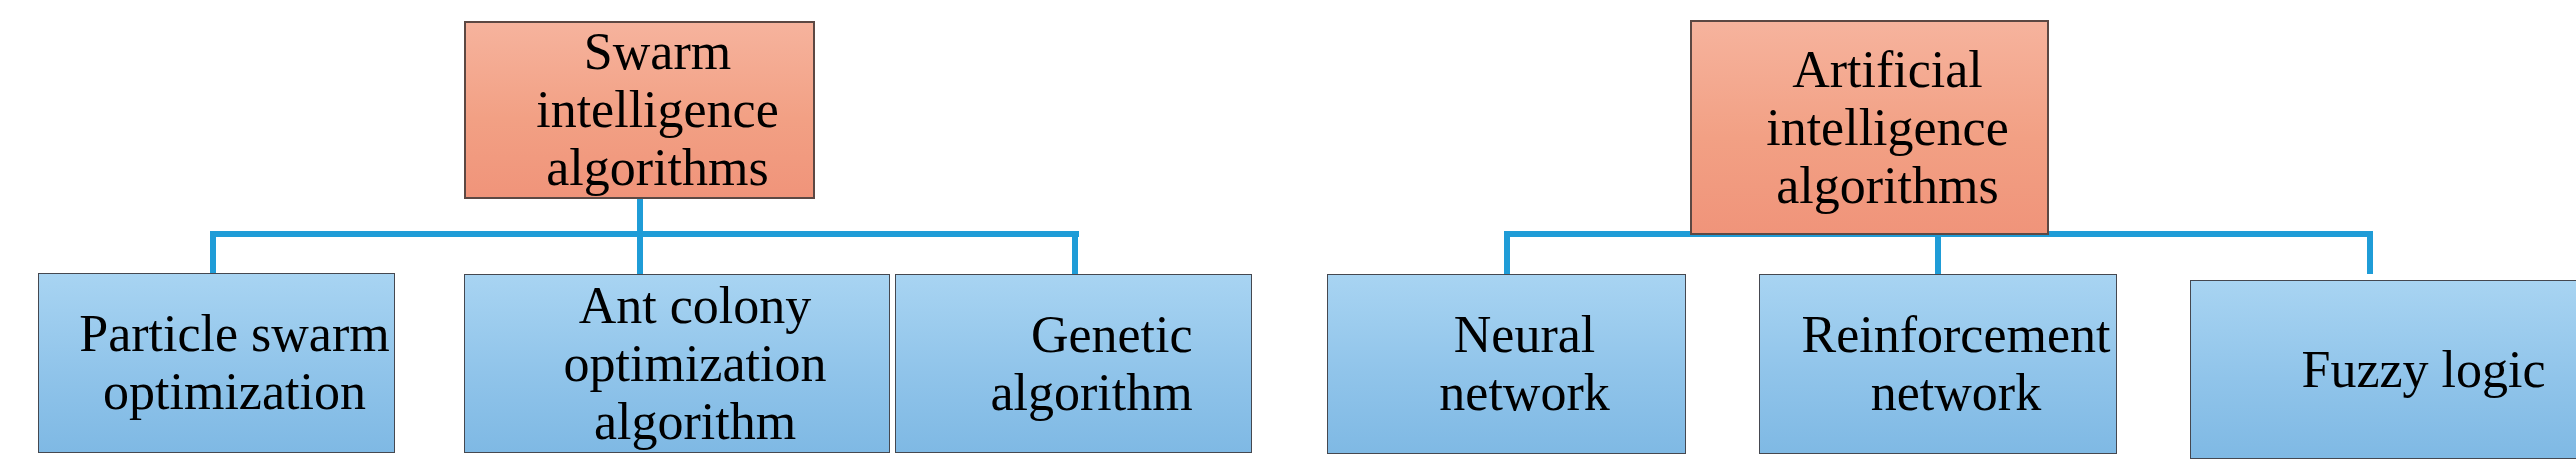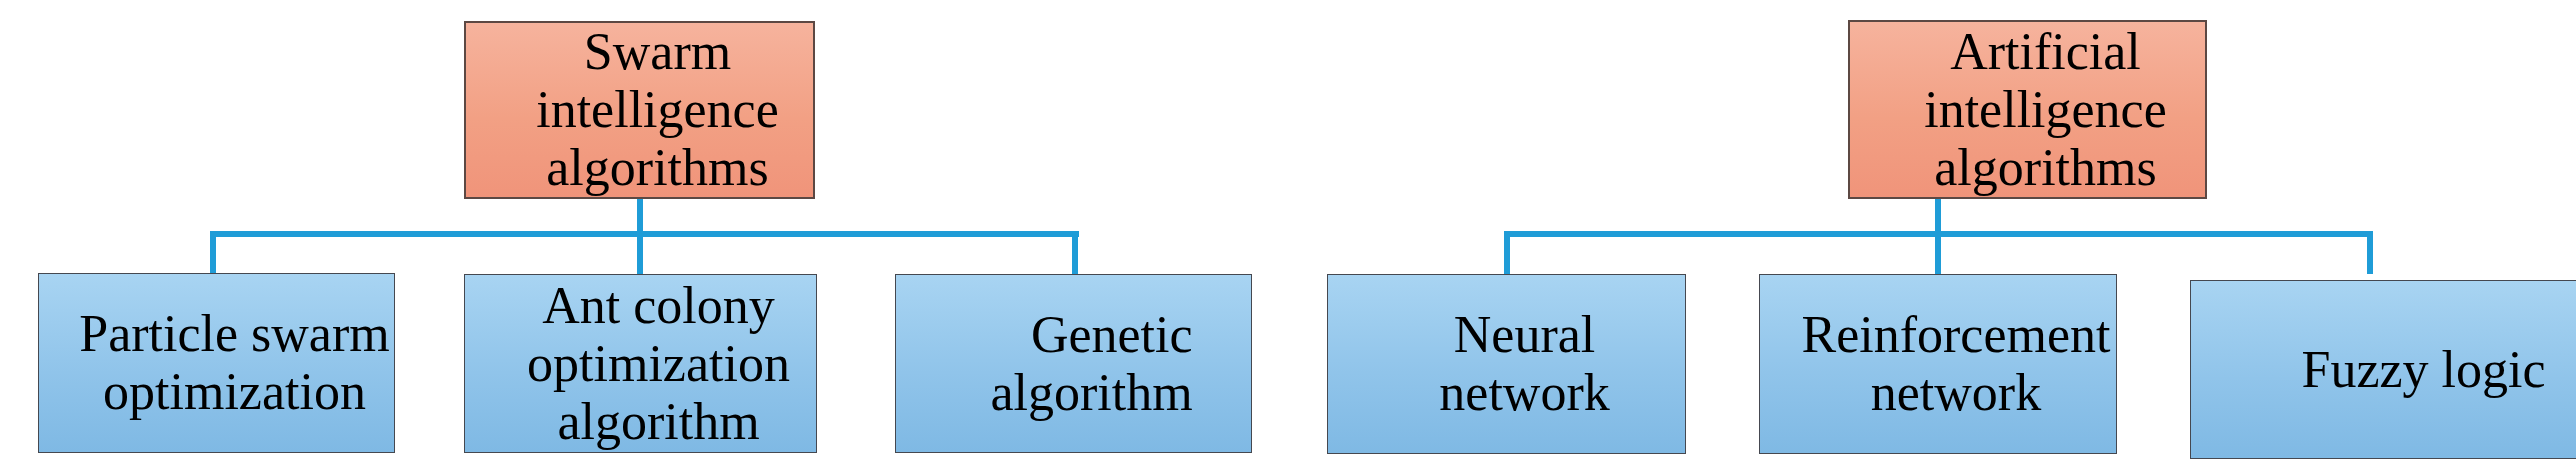--- a/index.html
+++ b/index.html
@@ -34,28 +34,28 @@
     border: 1.8px solid #454850;
   }
   .connector {
     position: absolute;
     background: #1f9cd7;
     z-index: 1;
   }
   
   .t1-root   { left: 464px;  top: 21px;  width: 351px; height: 178px; }
   .t1-child1 { left: 38px;   top: 273px; width: 357px; height: 180px; }
-  .t1-child2 { left: 464px;  top: 274px; width: 353px; height: 179px; }
+  .t1-child2 { left: 464px;  top: 274px; width: 426px; height: 179px; }
   .t1-child3 { left: 895px;  top: 274px; width: 357px; height: 179px; text-align: right; }
   .t1-vroot  { left: 637px;  top: 198px; width: 6.4px;   height: 76px; }
   .t1-hline  { left: 210px;  top: 231px; width: 869px; height: 6.4px; }
   .t1-stub1  { left: 210px;  top: 231px; width: 6.4px;   height: 42px; }
   .t1-stub3  { left: 1072px; top: 231px; width: 6.4px;   height: 43px; }
   
-  .t2-root   { left: 1848px; top: 20px;  width: 359px; height: 179px; }
+  .t2-root   { left: 1690px; top: 20px;  width: 359px; height: 215px; }
   .t2-child1 { left: 1327px; top: 274px; width: 359px; height: 180px; }
   .t2-child2 { left: 1759px; top: 274px; width: 358px; height: 180px; }
   .t2-child3 { left: 2190px; top: 280px; width: 431px; height: 179px; }
   .t2-vroot  { left: 1935px; top: 199px; width: 6.4px;   height: 75px; }
   .t2-hline  { left: 1504px; top: 231px; width: 869px; height: 6.4px; }
   .t2-stub1  { left: 1504px; top: 231px; width: 6.4px;   height: 43px; }
   .t2-stub3  { left: 2367px; top: 231px; width: 6.4px;   height: 43px; }
 </style>
 </head>
 <body>

